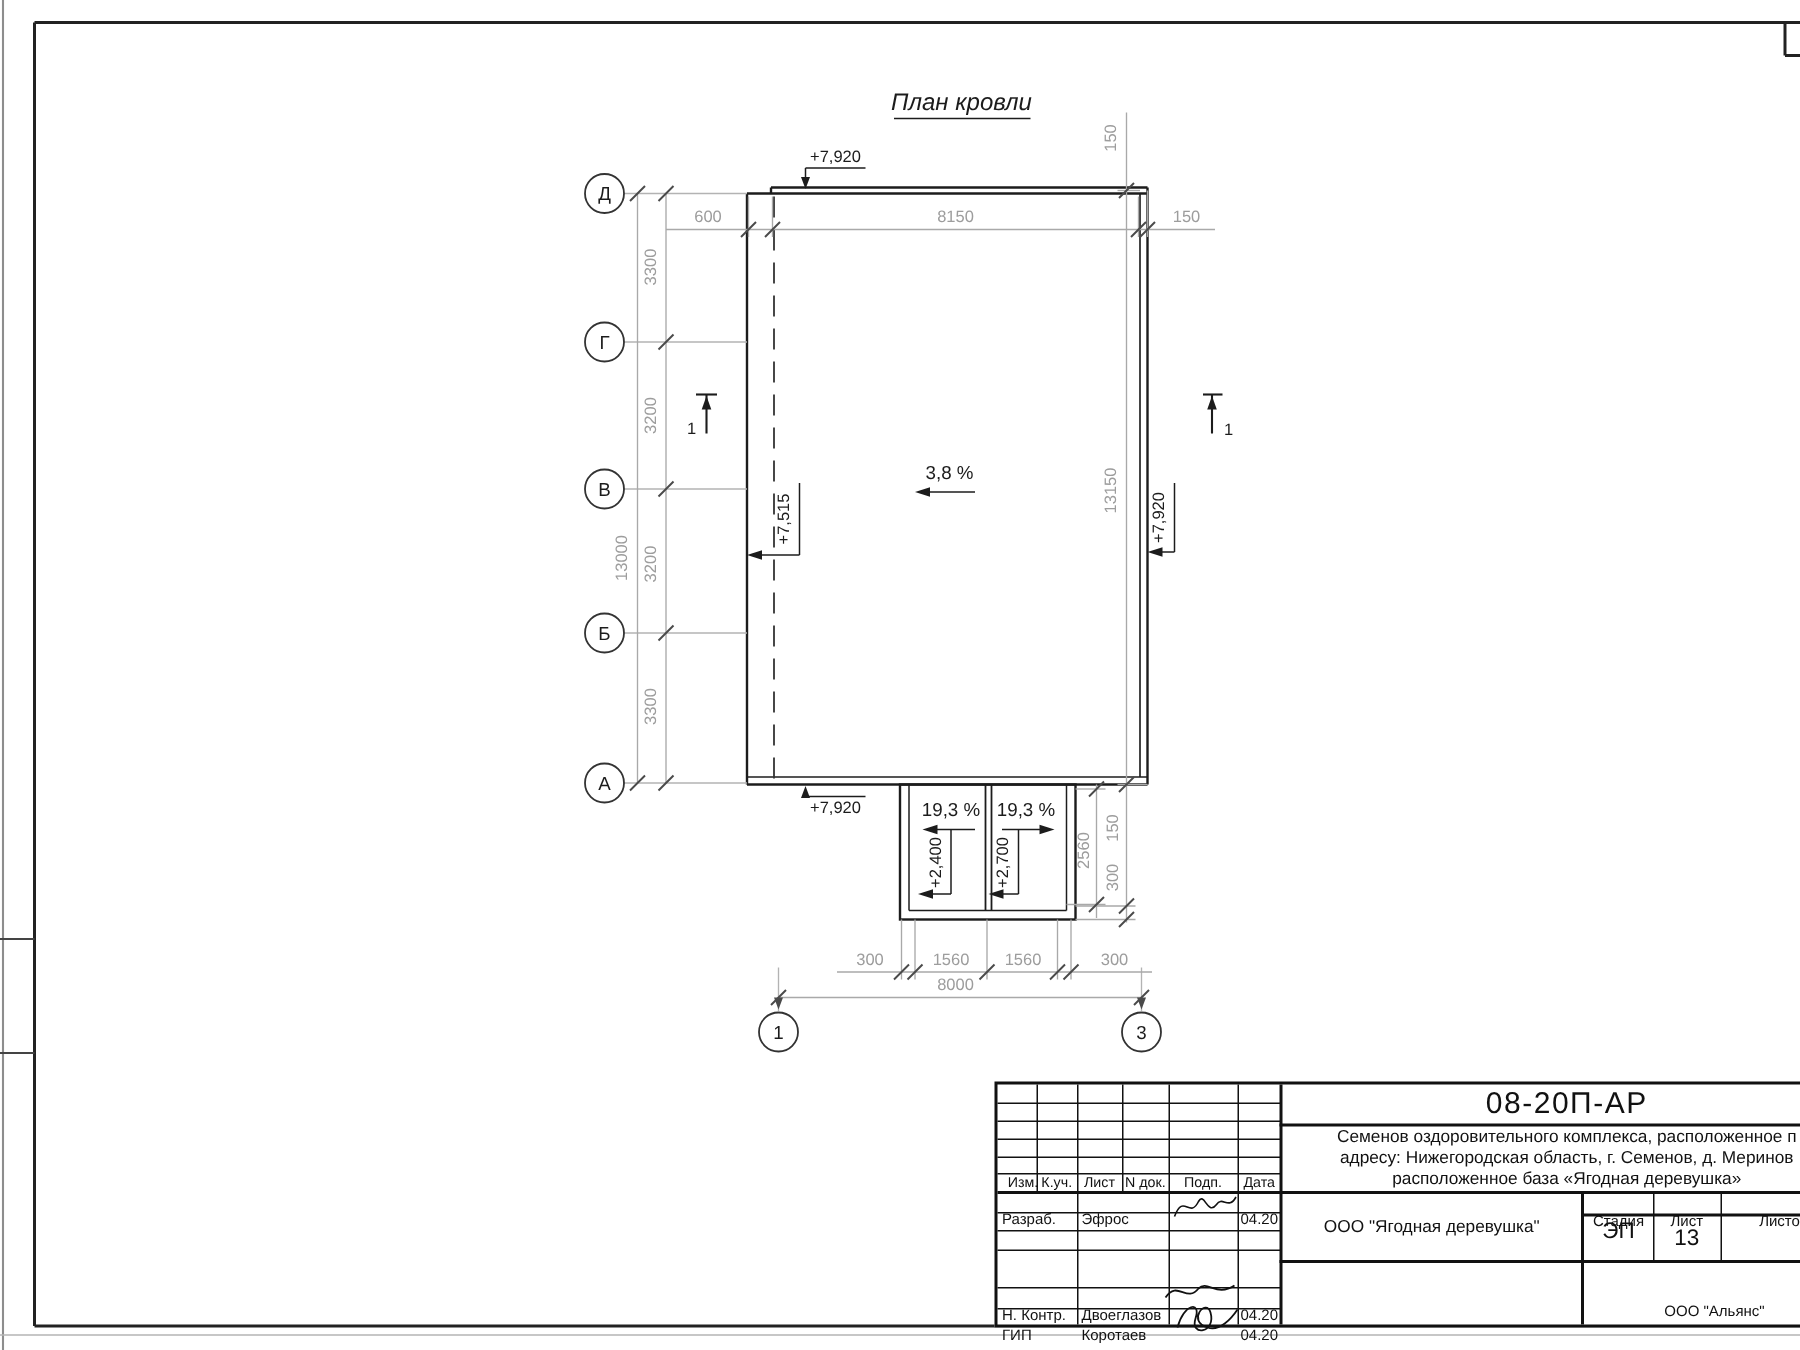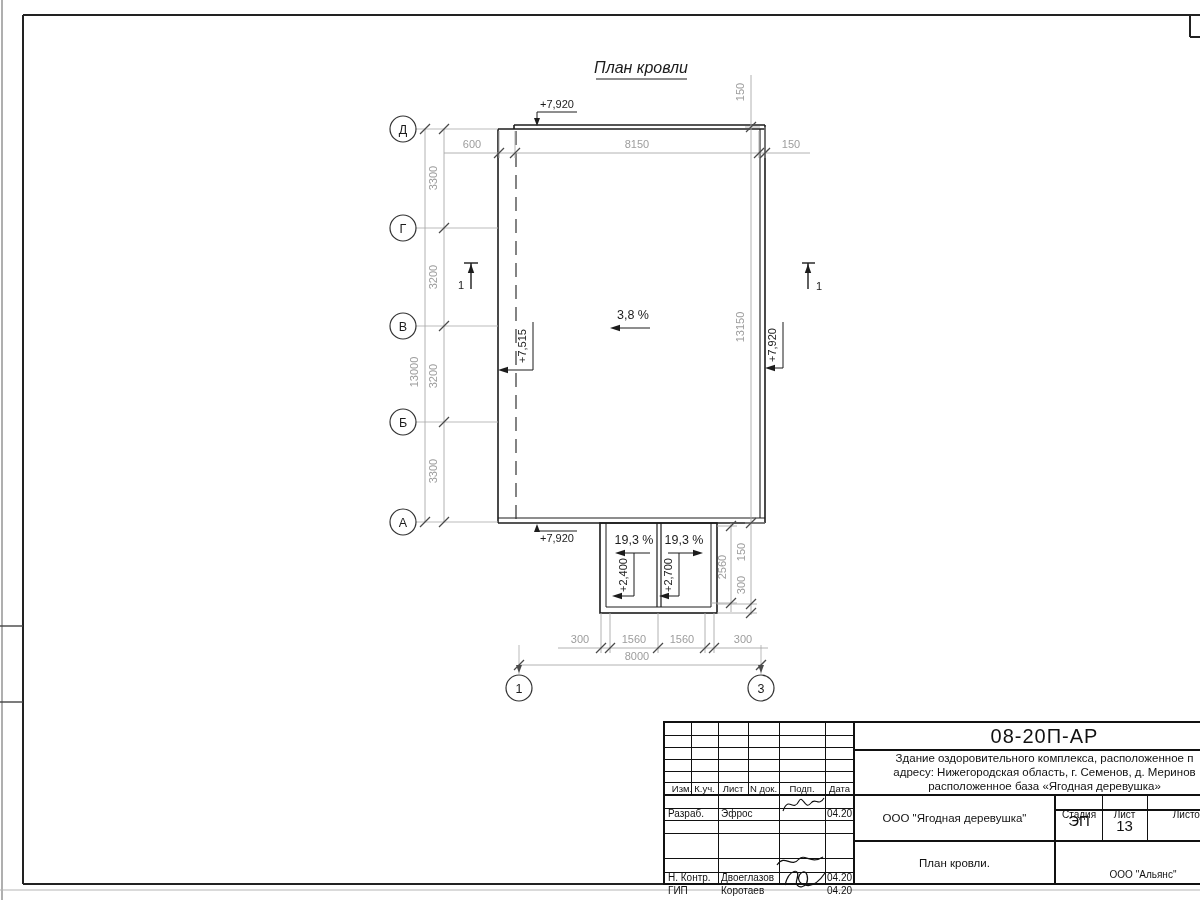--- a/index.html
+++ b/index.html
@@ -288,28 +288,27 @@
   <svg class="sig" style="left:114px;top:68px;" width="48" height="26" viewBox="0 0 48 26">
     <path d="M4,20 C10,4 14,22 20,10 C24,3 26,20 32,12 C36,6 40,16 45,7" stroke="#111" stroke-width="1.1" fill="none"></path>
   </svg>
   <svg class="sig" style="left:106px;top:128px;" width="62" height="40" viewBox="0 0 62 40">
     <path d="M6,14 C14,2 20,18 28,8 C34,2 40,14 52,6" stroke="#111" stroke-width="1.2" fill="none"></path>
     <path d="M14,34 C18,18 30,16 26,28 C22,40 40,38 36,24 C33,14 20,30 34,34 C42,37 50,28 54,22" stroke="#111" stroke-width="1.2" fill="none"></path>
   </svg>
 
   <div class="cell code" style="left:190px;top:0;width:379px;height:26px;">08-20П-АР</div>
   <div class="cell desc" style="left:190px;top:27px;width:379px;height:44px;">
-    <div>Здание оздоровительного комплекса, расположенное п</div>
+    <div>Семенов оздоровительного комплекса, расположенное п</div>
     <div>адресу: Нижегородская область, г. Семенов, д. Меринов</div>
     <div>расположенное база «Ягодная деревушка»</div>
   </div>
   <div class="cell s11" style="left:190px;top:73px;width:199px;height:44px;">ООО "Ягодная деревушка"</div>
   <div class="cell s10" style="left:391px;top:72px;width:46px;height:14px;">Стадия</div>
   <div class="cell s10" style="left:437px;top:72px;width:45px;height:14px;">Лист</div>
   <div class="cell s10" style="left:483px;top:72px;width:82px;height:14px;">Листов</div>
   <div class="cell big" style="left:391px;top:88px;width:46px;height:18px;">ЭП</div>
   <div class="cell big" style="left:437px;top:88px;width:45px;height:29px;">13</div>
-  <div class="cell s11" style="left:190px;top:119px;width:199px;height:41px;">План кровли.</div>
   <div class="cell s10" style="left:391px;top:119px;width:174px;height:41px;">ООО "Альянс"</div>
 </div>
 
 
 
 
 </body></html>

